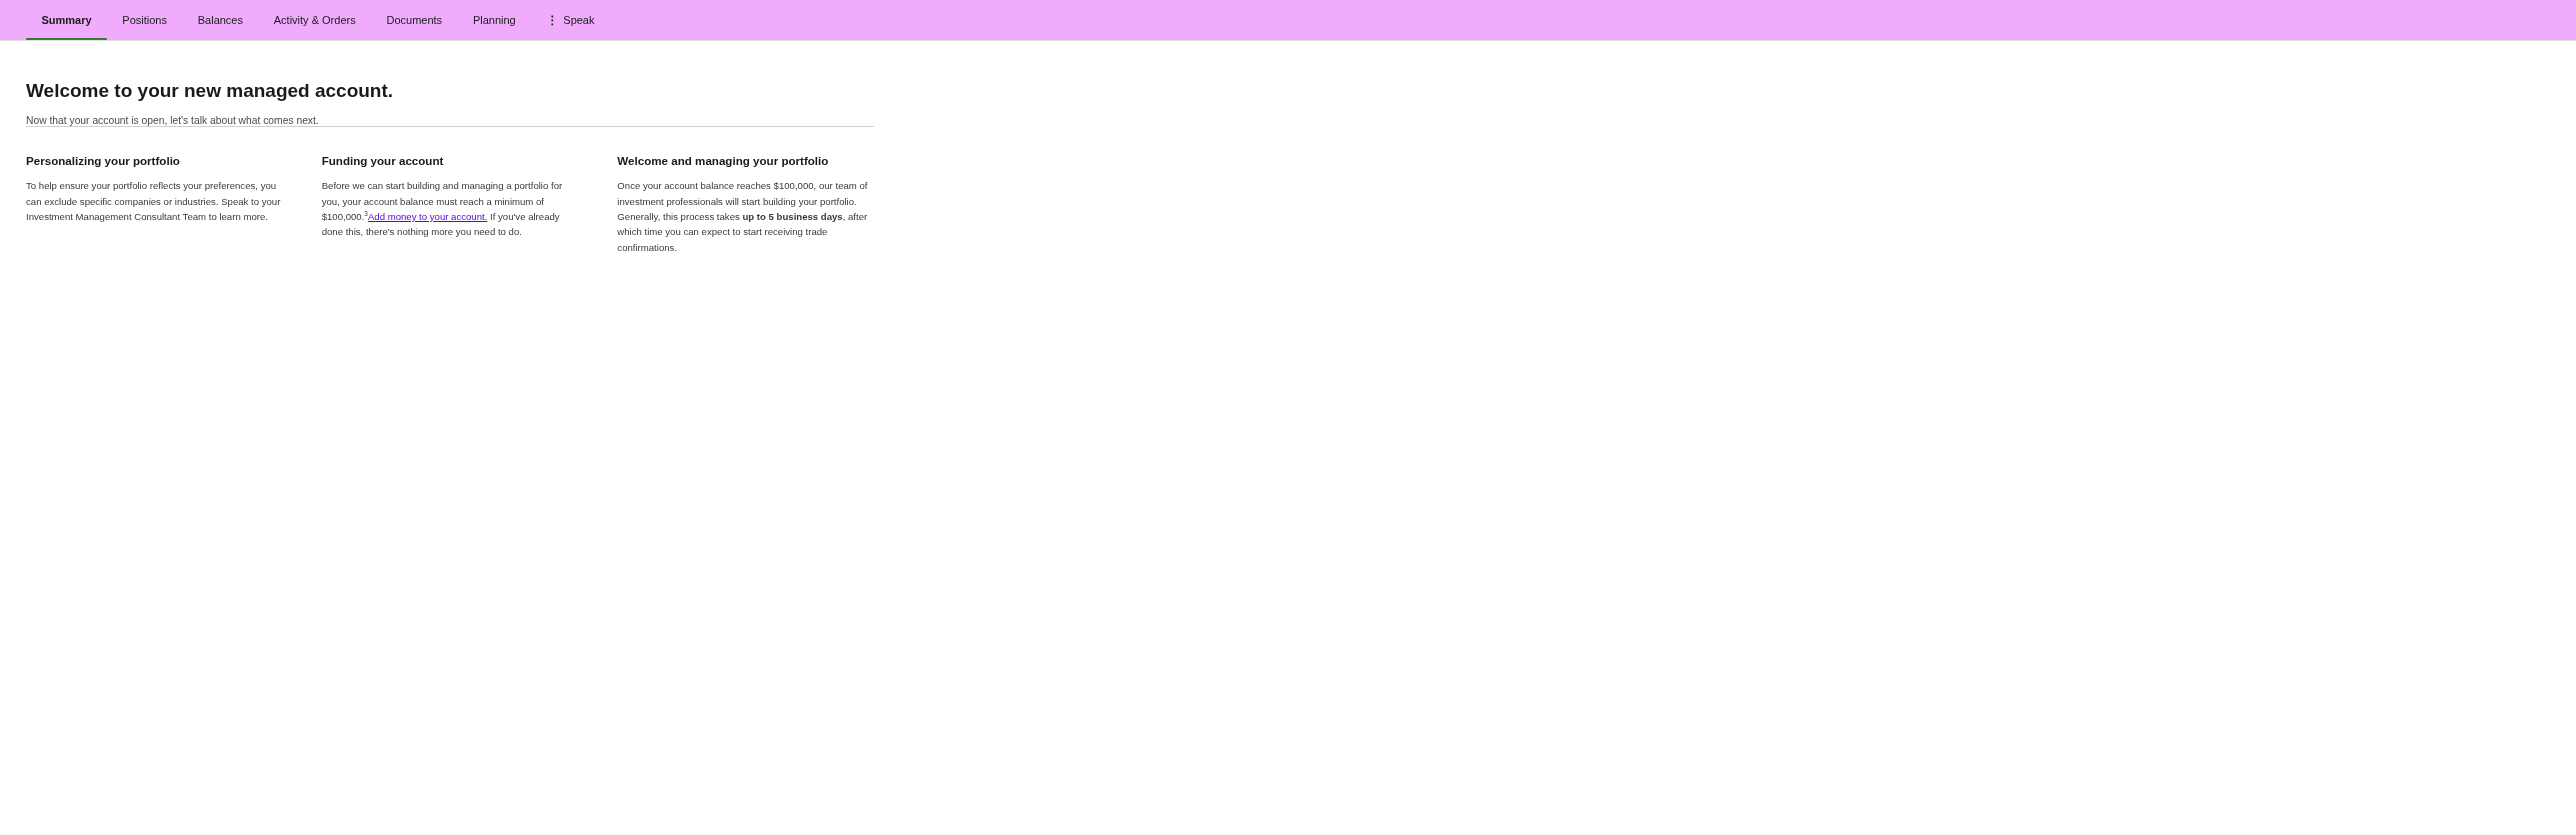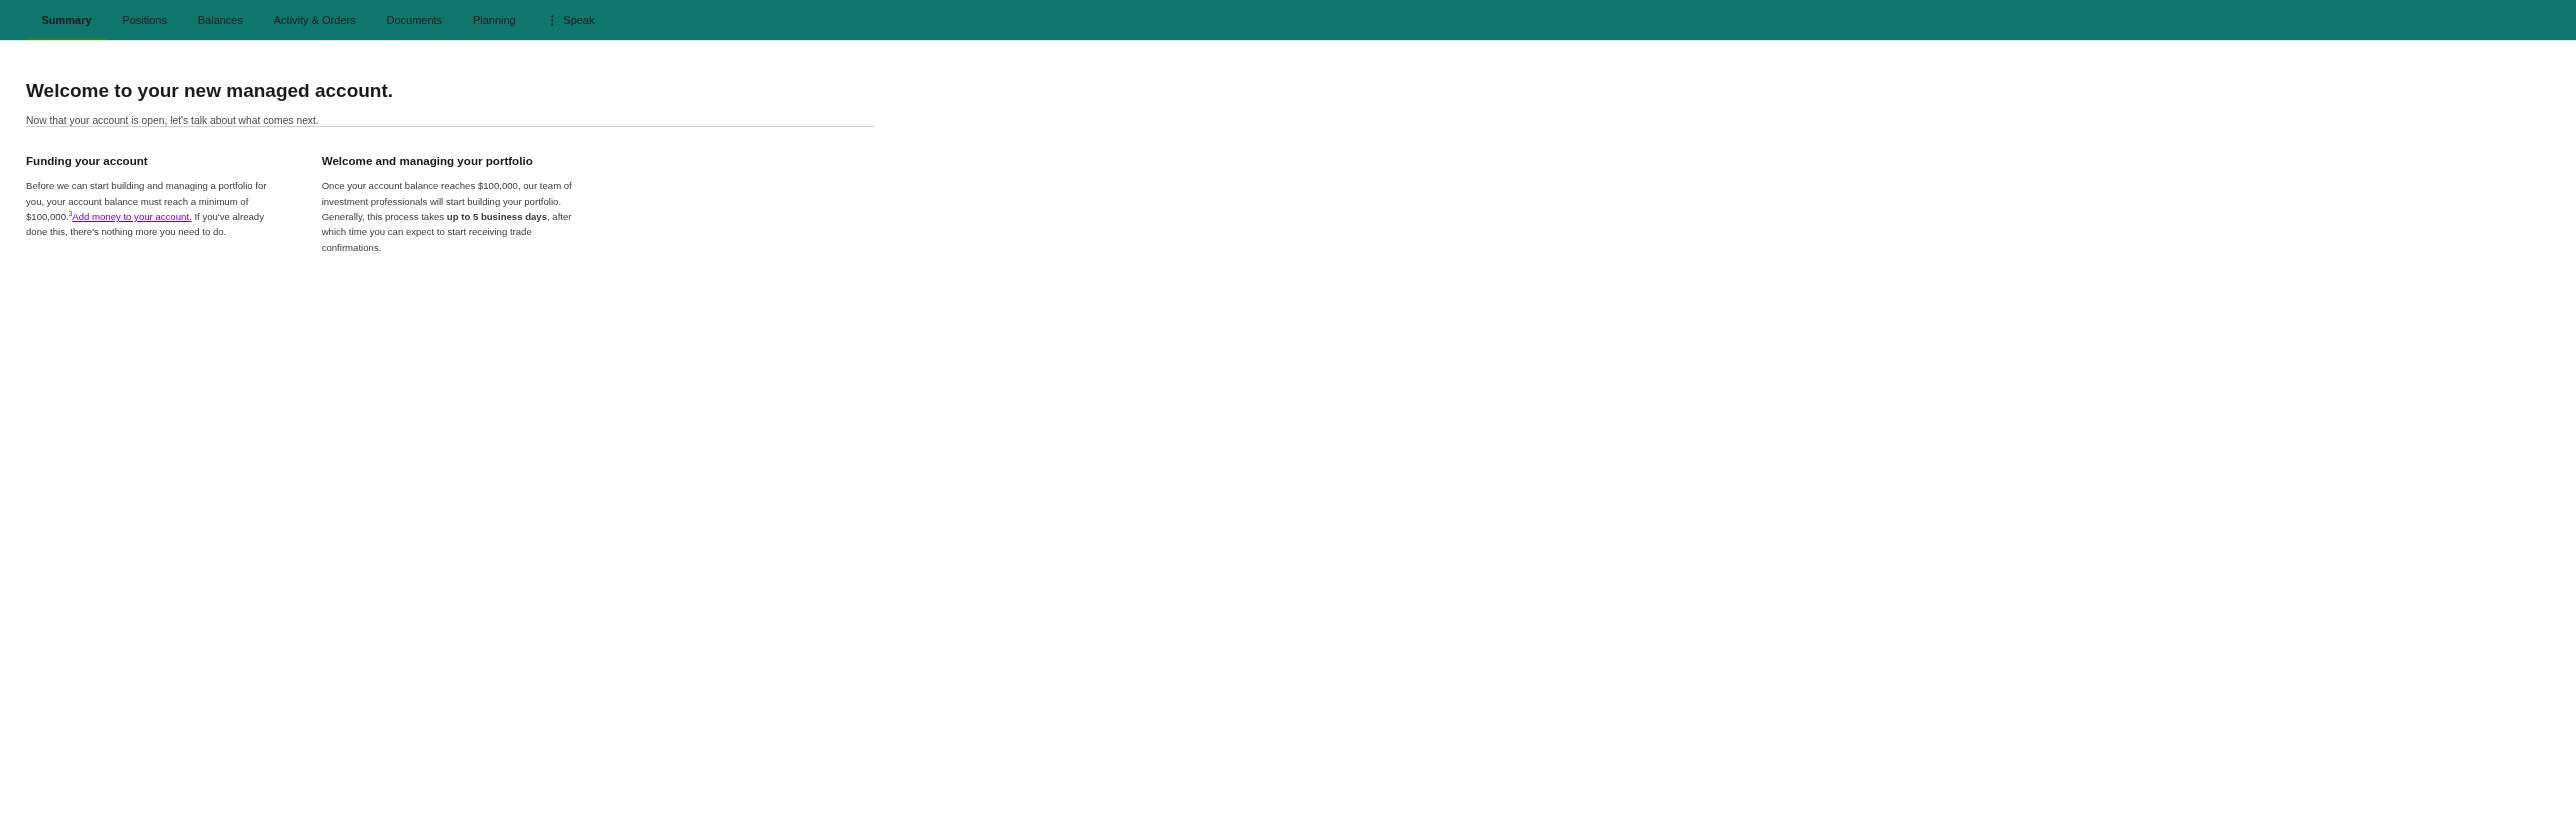--- a/index.html
+++ b/index.html
@@ -14,21 +14,21 @@
       color: #1a1a1a;
       font-size: 10.3px;
     }
 
     
     .nav-bar {
       display: flex;
       align-items: center;
       border-bottom: 0.6px solid #e0e0e0;
       padding: 0 26px;
-      background: #0f766e;
+      background: #f0abfc;
     }
 
     .nav-item {
       padding: 13px 15.4px;
       font-size: 11px;
       color: #1a1a1a;
       cursor: pointer;
       position: relative;
       white-space: nowrap;
       text-decoration: none;
@@ -138,20 +138,26 @@
 </nav>
 
 <main class="main-content">
   <h1 class="welcome-heading">Welcome to your new managed account.</h1>
   <p class="welcome-subtext">Now that your account is open, let's talk about what comes next.</p>
 
   <hr class="divider">
 
   <div class="columns">
 
+    <div class="column">
+      <h2 class="column-title">Personalizing your portfolio</h2>
+      <p class="column-body">
+        <span>To help ensure your portfolio reflects your preferences, you can exclude specific companies or industries. Speak to your Investment Management Consultant Team to learn more.</span>
+      </p>
+    </div>
 
     <div class="column">
       <h2 class="column-title">Funding your account</h2>
       <p class="column-body">
         <span>Before we can start building and managing a portfolio for you, your account balance must reach a minimum of $100,000.</span><sup>3</sup><a>Add money to your account.</a><span> If you've already done this, there's nothing more you need to do.</span>
       </p>
     </div>
 
     <div class="column">
       <h2 class="column-title">Welcome and managing your portfolio</h2>

